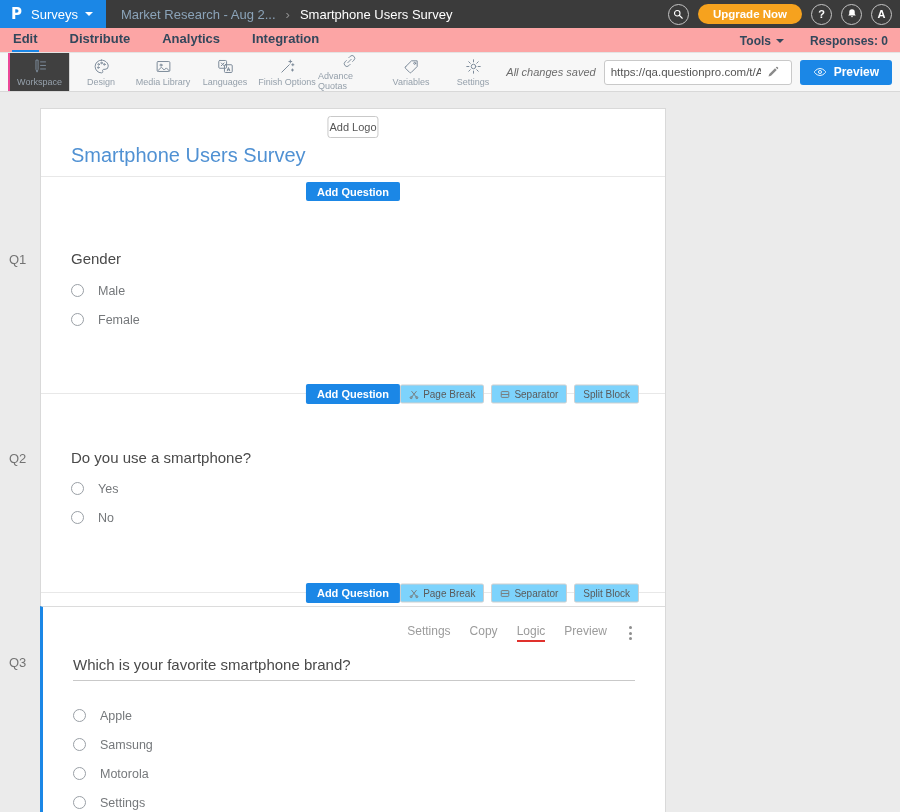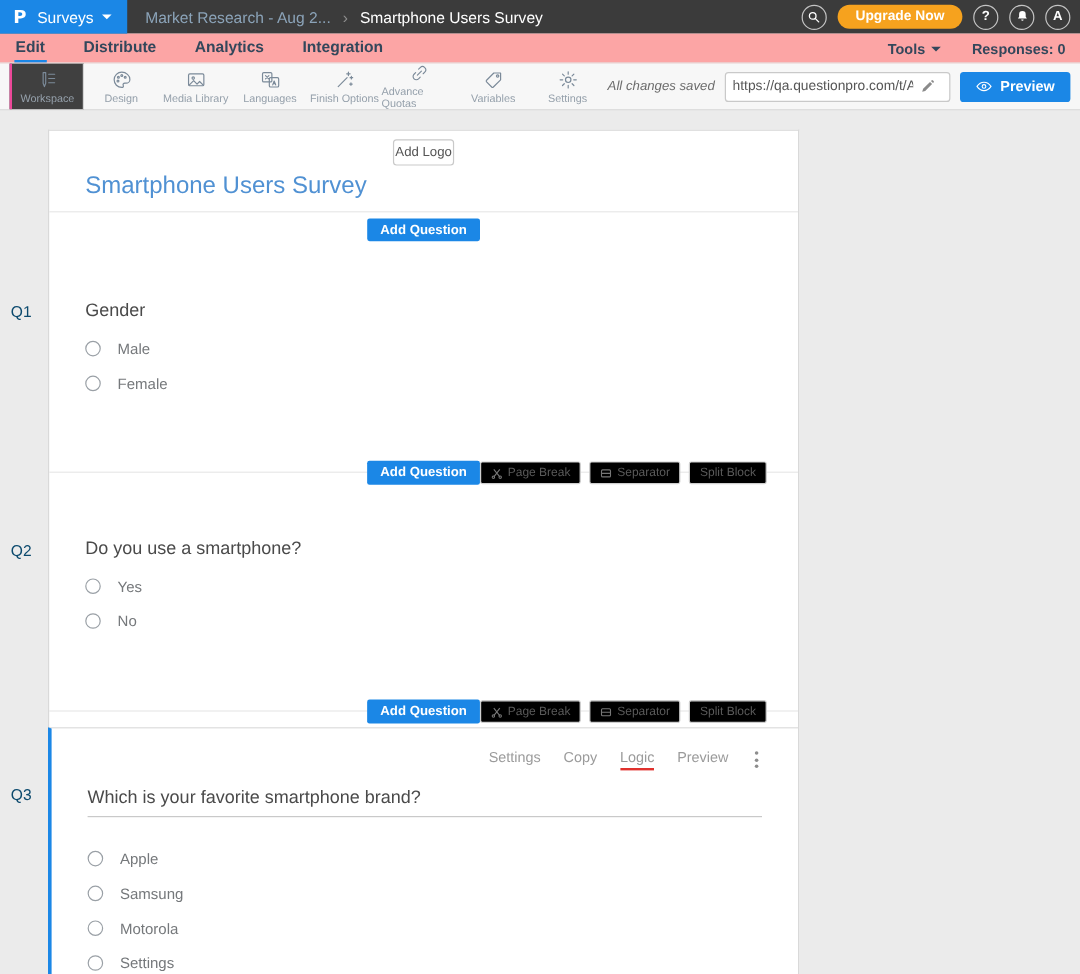--- a/index.html
+++ b/index.html
@@ -72,26 +72,26 @@
     color:#5091d3; font-weight:400; cursor:text; }
 
   .add-q-btn { background:#1b87e6; border:none; border-radius:2px; color:#fff;
     font-size:11px; font-weight:bold; padding:4px 11px; cursor:pointer; }
   .add-q-row { height:24px; padding-top:5px; display:flex; justify-content:center; }
 
   .divider-row { position:relative; height:0; border-top:1px solid #e8e8e8; z-index:2; }
   .divider-row .add-q-btn { position:absolute; left:50%; top:0; transform:translate(-50%,-50%); }
   .block-actions { position:absolute; right:26px; top:0; transform:translateY(-50%);
     display:flex; gap:7px; }
-  .mini-btn { background:#000000; border:1px solid #cfcfcf; border-radius:2px; font-size:10px;
+  .mini-btn { background:#7dd3fc; border:1px solid #cfcfcf; border-radius:2px; font-size:10px;
     color:#5a5a5a; padding:3px 8px; display:flex; align-items:center; gap:4px; cursor:pointer; }
   .mini-btn svg { width:10px; height:10px; stroke:#777; fill:none; stroke-width:1.1; }
 
   .q-block { position:relative; }
-  .q-label { position:absolute; left:-32px; font-size:13px; color:#0c4a6e; }
+  .q-label { position:absolute; left:-32px; font-size:13px; color:#737373; }
   .q-text { margin:0 30px; font-size:15px; color:#4a4a4a; cursor:text; }
   .options { padding:0 30px; }
   .option { display:flex; align-items:center; gap:14px; height:19px; margin-bottom:10px; }
   .radio { width:13px; height:13px; border:1px solid #9aa0a6; border-radius:50%;
     background:#fff; flex:none; cursor:pointer; }
   .opt-label { font-size:12.5px; color:#75787b; cursor:text; }
 
   
   .qb1 .q-text { margin-top:49px; }
   .qb1 .q-label { top:75px; }

